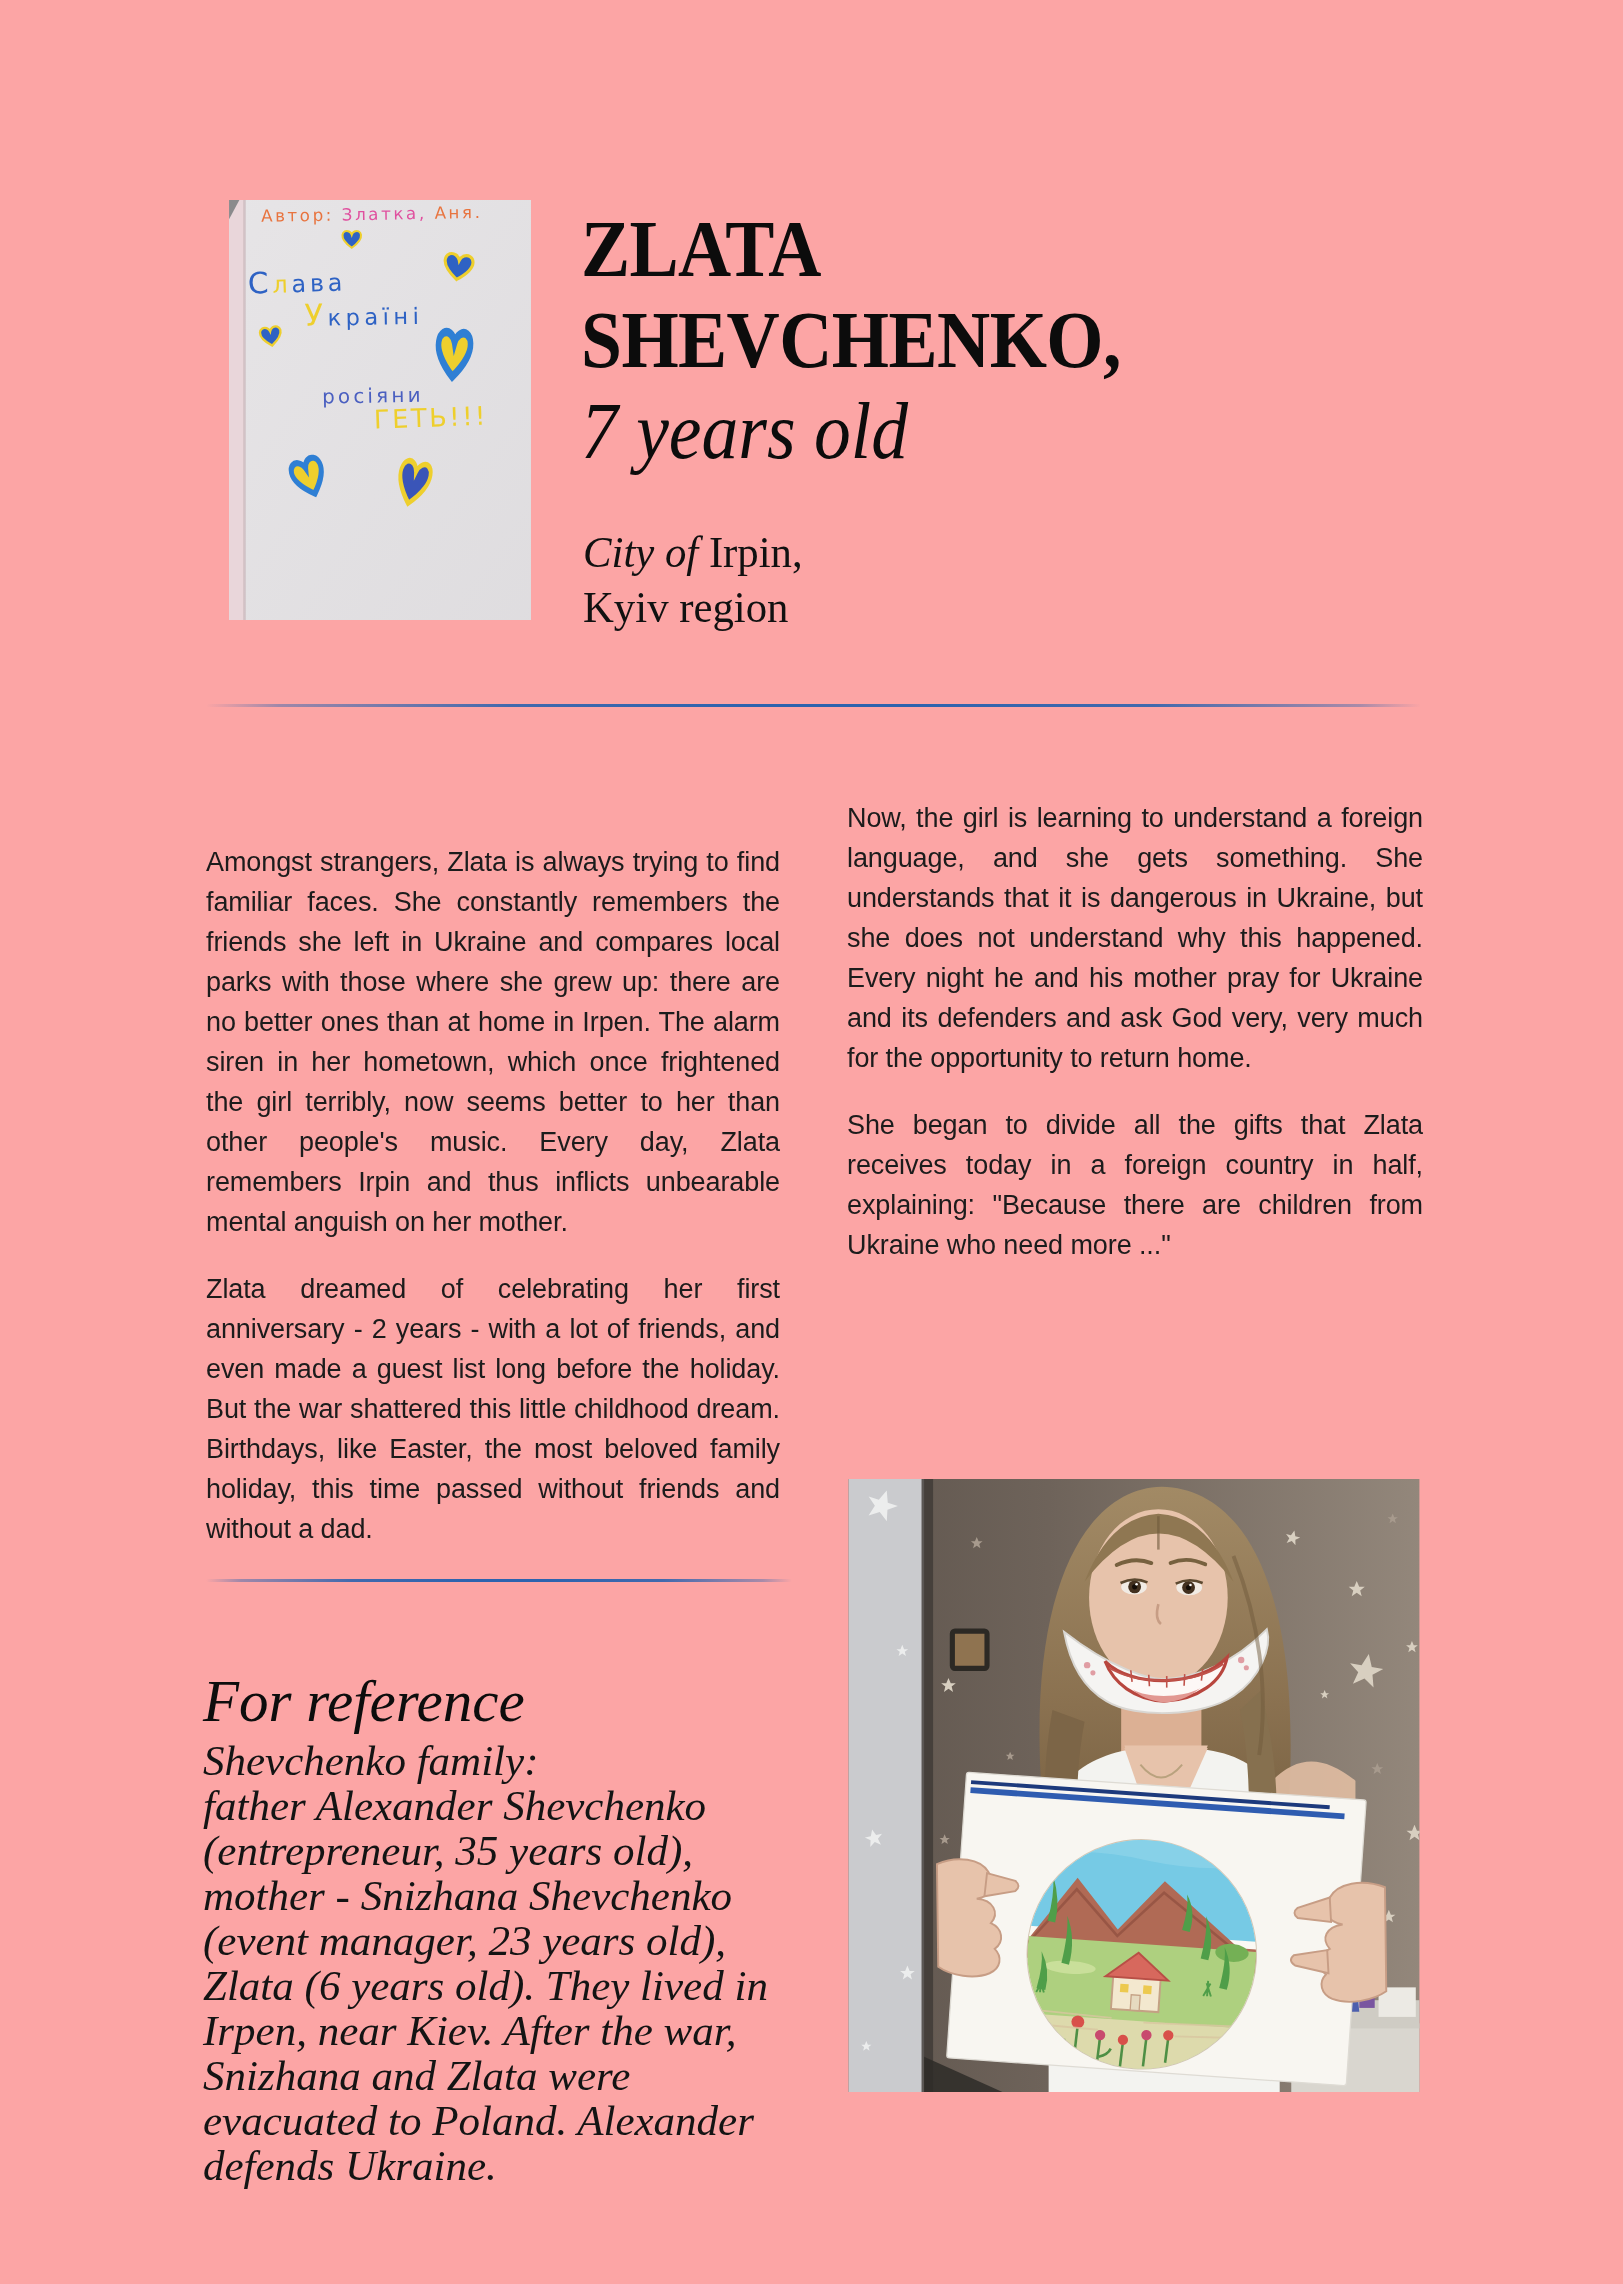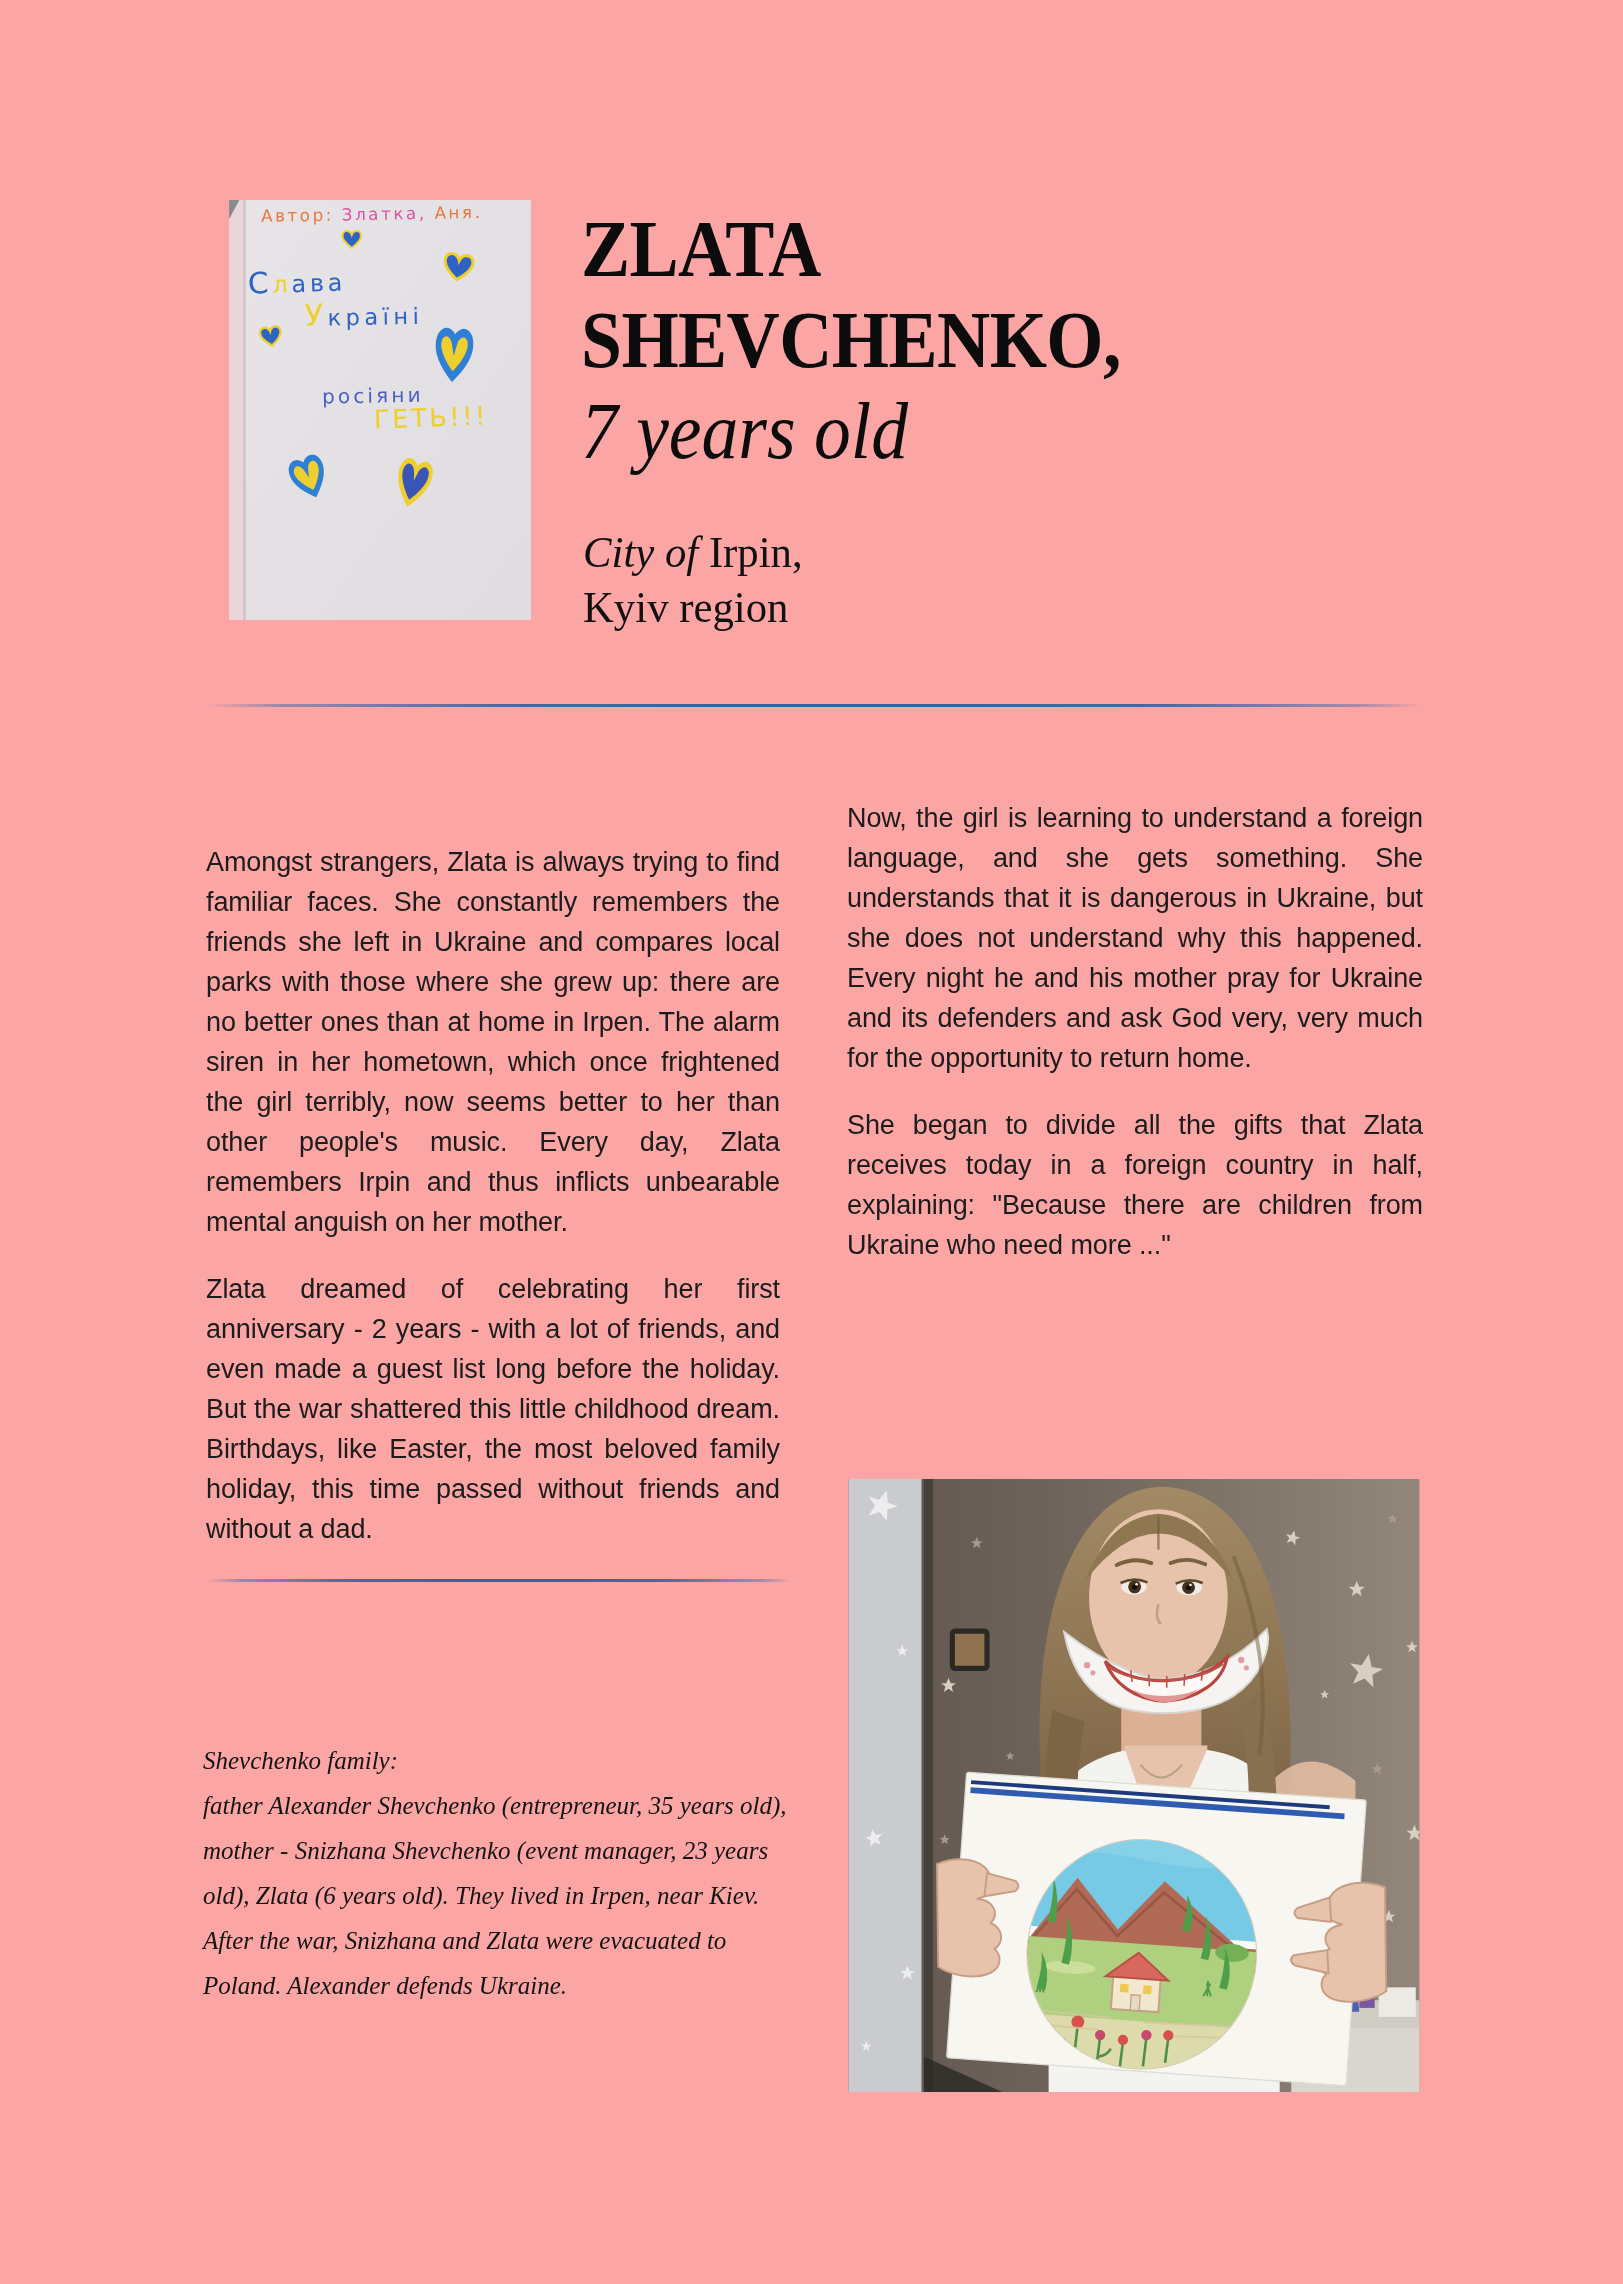--- a/index.html
+++ b/index.html
@@ -56,21 +56,21 @@
   
   .ref-heading{
     position:absolute;left:203px;top:1617px;
     font-family:"Liberation Serif",serif;font-style:italic;
     font-size:59px;line-height:71px;color:#0d0d0d;font-weight:400;
     white-space:nowrap;
   }
   .ref-block{
     position:absolute;left:203px;top:1738px;width:604px;
     font-family:"Liberation Serif",serif;font-style:italic;
-    font-size:25px;line-height:45px;color:#141414;
+    font-size:43px;line-height:45px;color:#141414;
   }
   .ref-block .ref-family{display:block;}
   
   .child-drawing{position:absolute;left:229px;top:200px;width:302px;height:420px;}
   .girl-photo{position:absolute;left:848px;top:1479px;width:572px;height:613px;}
   svg text{user-select:none;}
 </style>
 </head>
 <body>
 
@@ -129,20 +129,21 @@
     <p>Amongst strangers, Zlata is always trying to find familiar faces. She constantly remembers the friends she left in Ukraine and compares local parks with those where she grew up: there are no better ones than at home in Irpen. The alarm siren in her hometown, which once frightened the girl terribly, now seems better to her than other people's music. Every day, Zlata remembers Irpin and thus inflicts unbearable mental anguish on her mother.</p>
     <p>Zlata dreamed of celebrating her first anniversary - 2 years - with a lot of friends, and even made a guest list long before the holiday. But the war shattered this little childhood dream. Birthdays, like Easter, the most beloved family holiday, this time passed without friends and without a dad.</p>
   </div>
   <div class="col col-right">
     <p>Now, the girl is learning to understand a foreign language, and she gets something. She understands that it is dangerous in Ukraine, but she does not understand why this happened. Every night he and his mother pray for Ukraine and its defenders and ask God very, very much for the opportunity to return home.</p>
     <p>She began to divide all the gifts that Zlata receives today in a foreign country in half, explaining: "Because there are children from Ukraine who need more ..."</p>
   </div>
 
   <div class="divider divider-2"></div>
 
+  <h2 class="ref-heading">For reference</h2>
   <div class="ref-block">
     <span class="ref-family">Shevchenko family:</span>
     <span>father Alexander Shevchenko (entrepreneur, 35 years old), mother - Snizhana Shevchenko (event manager, 23 years old), Zlata (6 years old). They lived in Irpen, near Kiev. After the war, Snizhana and Zlata were evacuated to Poland. Alexander defends Ukraine.</span>
   </div>
 
   <svg class="girl-photo" viewBox="0 0 890 955" xmlns="http://www.w3.org/2000/svg" aria-hidden="true">
     <defs>
       <path id="star5" d="M0,-12 L3.5,-3.7 L11.4,-3.7 L4.9,1.4 L7.1,9.7 L0,4.8 L-7.1,9.7 L-4.9,1.4 L-11.4,-3.7 L-3.5,-3.7 Z"></path>
       <linearGradient id="wallG" x1="0" y1="0" x2="1" y2="0">
         <stop offset="0" stop-color="#60564e"></stop>

